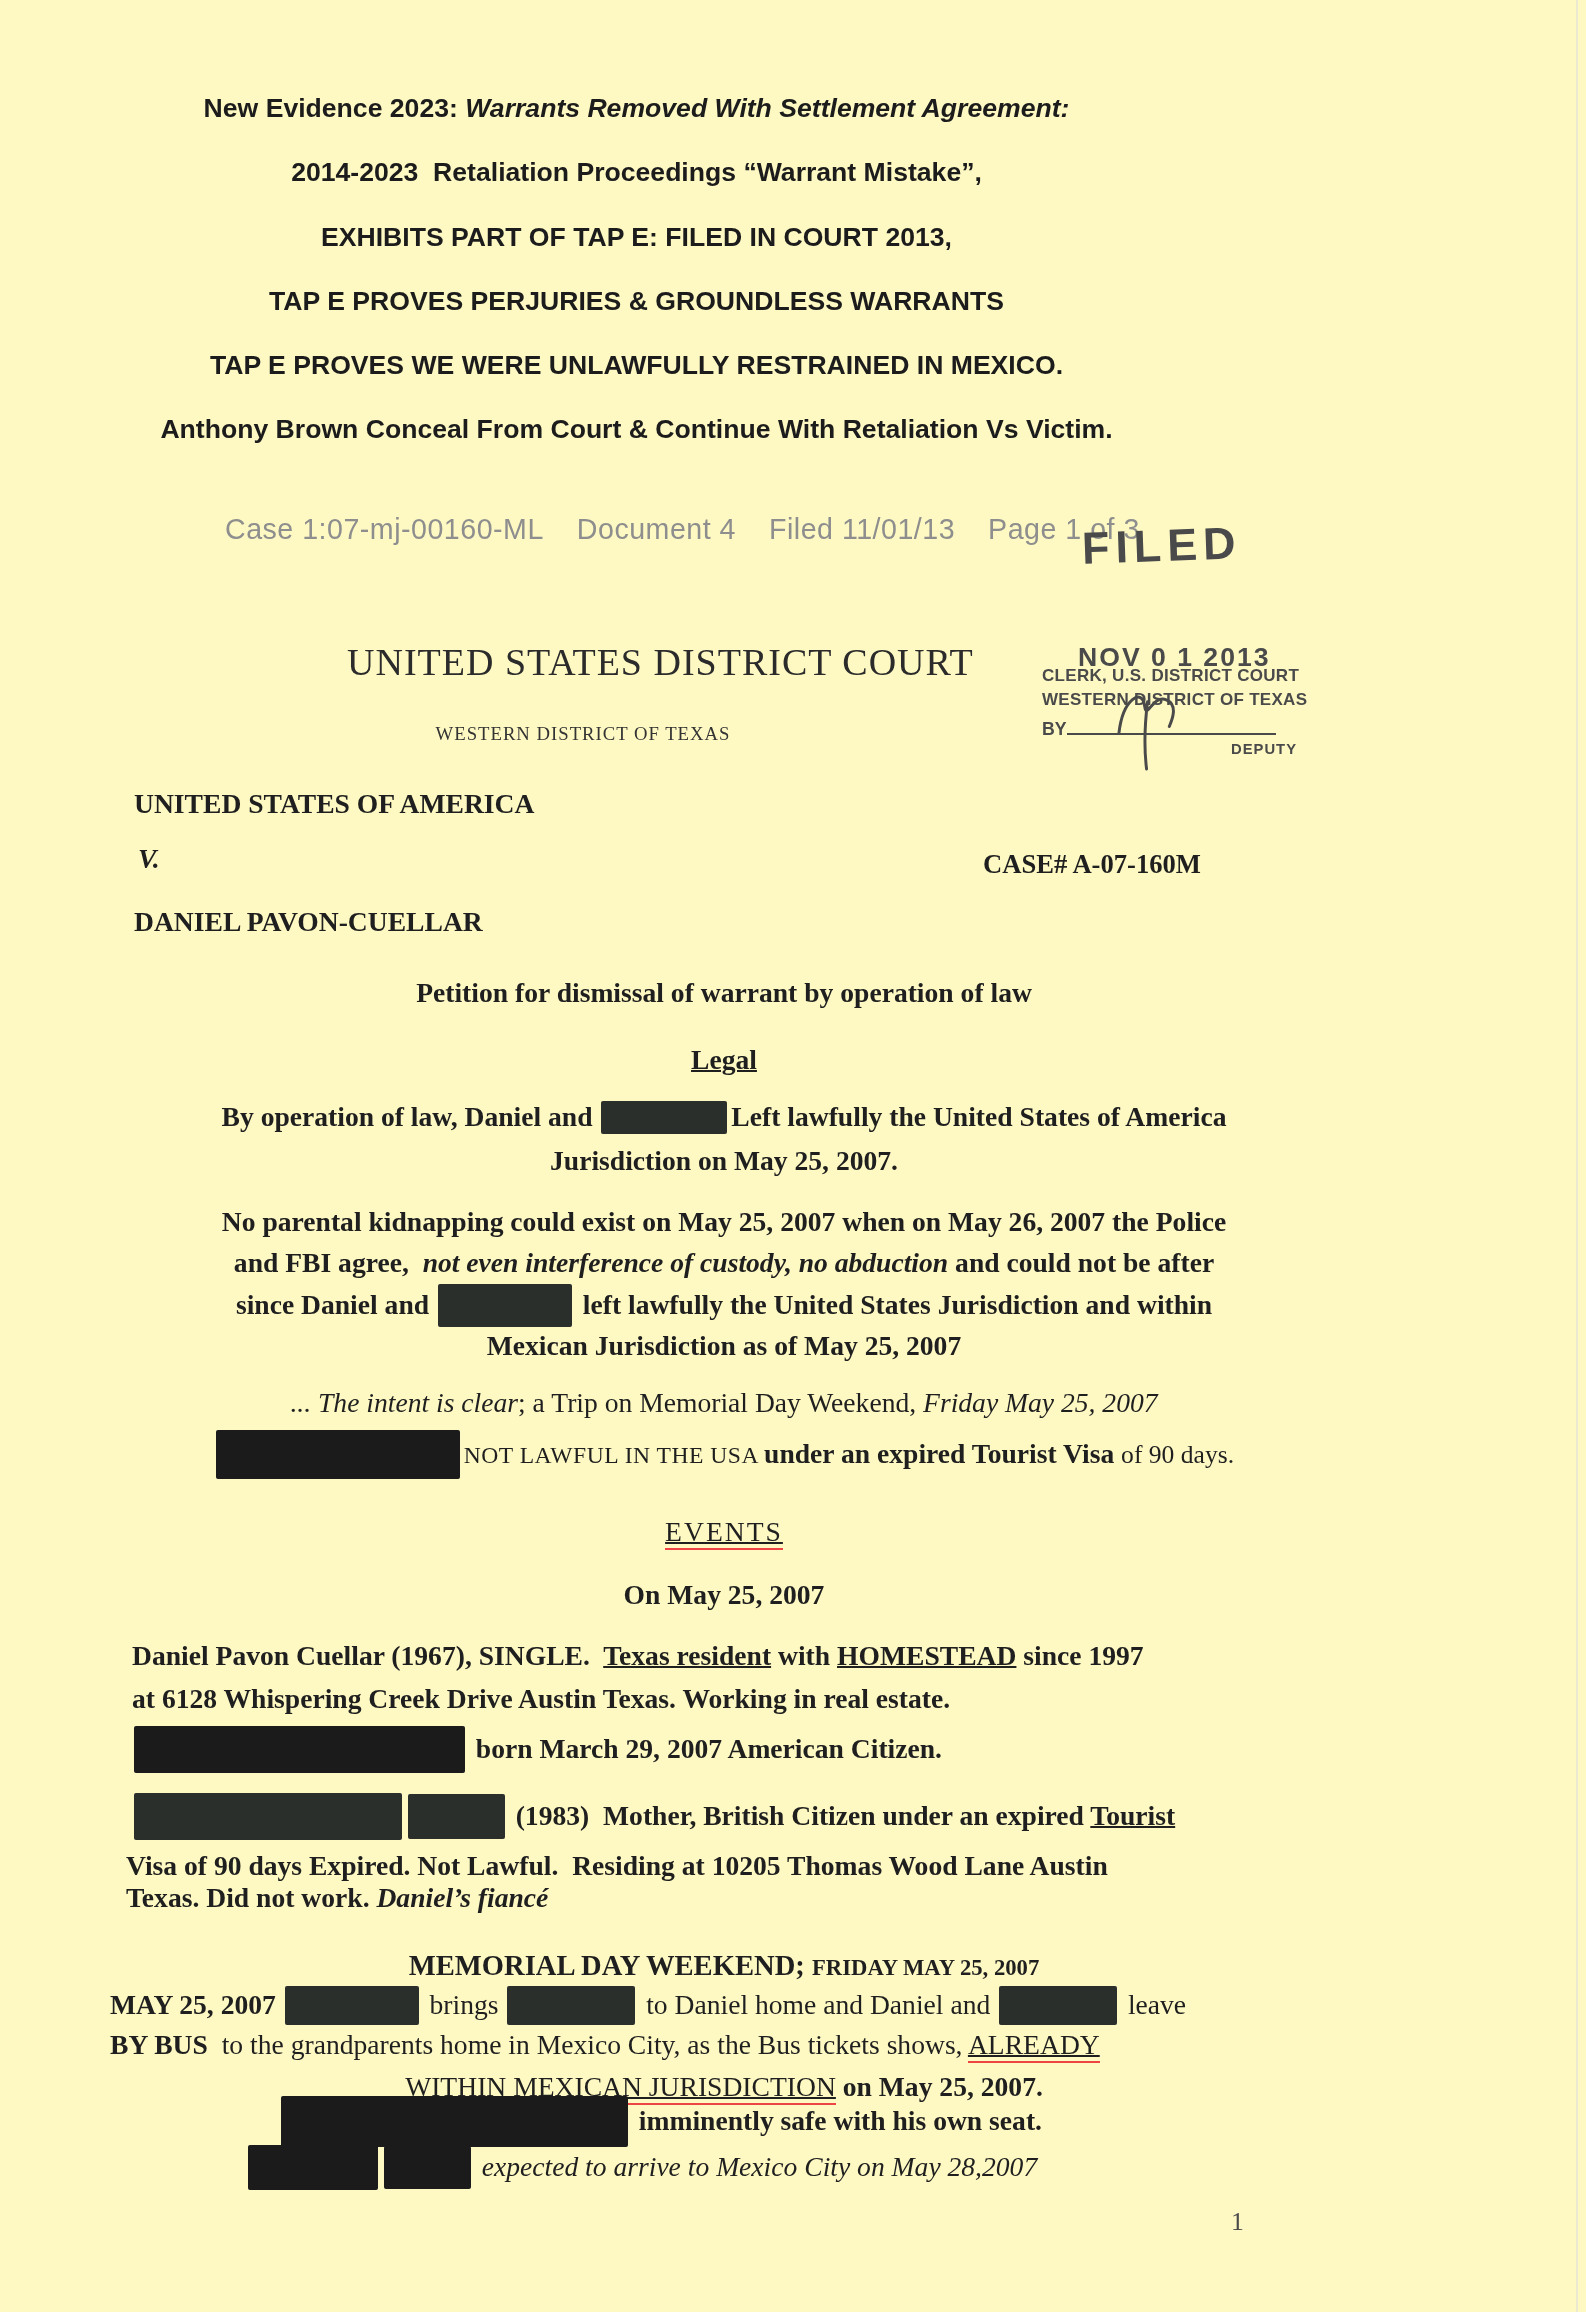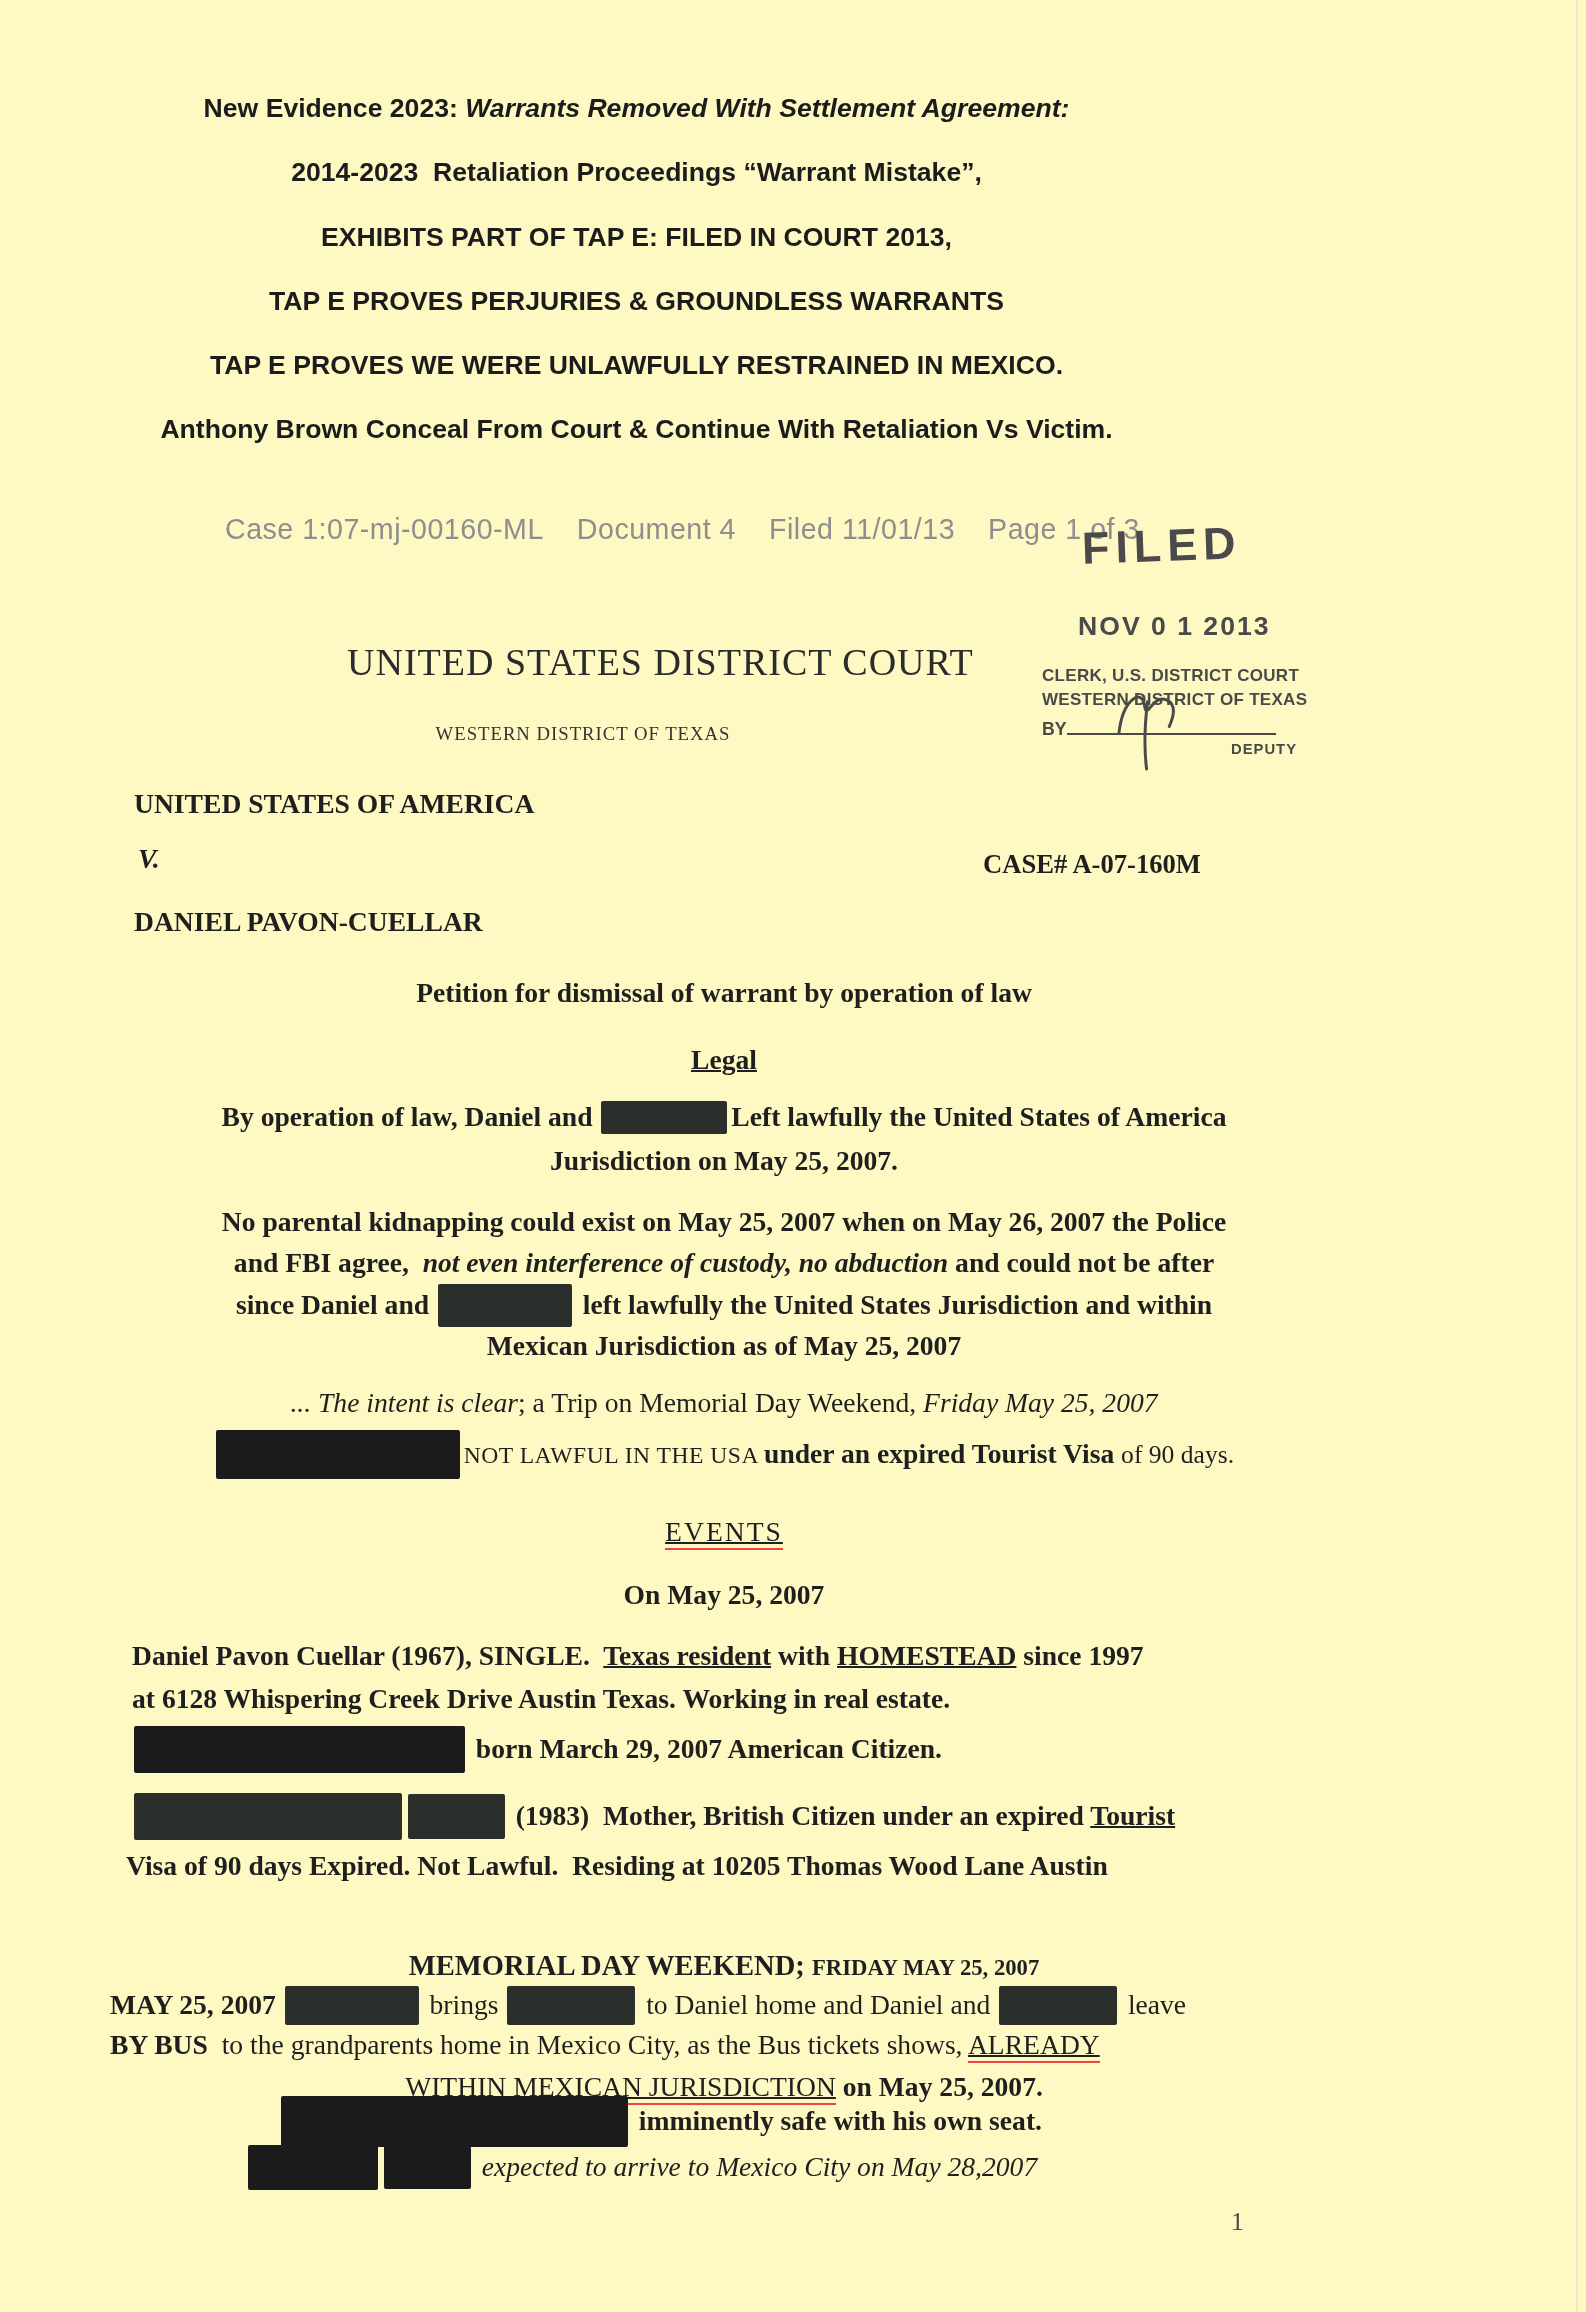--- a/index.html
+++ b/index.html
@@ -22,21 +22,21 @@
   .hi{font-style:italic;}
   
   .caseline{
     left:225px;top:513px;display:flex;gap:33px;
     font-family:"Liberation Sans","DejaVu Sans",sans-serif;
     font-size:28.6px;color:#8e8e8e;letter-spacing:0.5px;white-space:pre;text-align:right;
   }
   
   .stamp{font-family:"Liberation Sans","DejaVu Sans",sans-serif;font-weight:bold;color:#4a4a4a;}
   .stamp-filed{left:1082px;top:520px;font-size:45px;letter-spacing:5.9px;transform:rotate(-2deg);}
-  .stamp-date{left:1078px;top:611px;font-size:26.6px;letter-spacing:2px;}
+  .stamp-date{left:1078px;top:642px;font-size:26.6px;letter-spacing:2px;}
   .stamp-clerk{left:1042px;font-size:17px;letter-spacing:0.3px;}
   .stamp-by{left:1042px;top:711px;font-size:17.7px;width:252px;}
   .by-rule{display:inline-block;width:209px;border-bottom:2px solid #4a4a4a;height:21.7px;}
   .stamp-deputy{left:1231px;top:741px;font-size:14.8px;letter-spacing:1px;}
   .sig{position:absolute;left:1111px;top:680px;}
   
   .court-title{
     left:347px;top:640px;font-size:38px;letter-spacing:1px;color:#2b2b2b;
   }
   .court-district{
@@ -119,20 +119,21 @@
   <div class="abs body-c reg" style="top:1514px;letter-spacing:2px"><span class="u2">EVENTS</span></div>
   <div class="abs body-c" style="top:1577px">On May 25, 2007</div>
 
   <div class="abs body-l" style="left:132px;top:1638px;width:1340px"><span>Daniel Pavon Cuellar (1967), SINGLE.  </span><span class="u">Texas resident</span><span> with </span><span class="u">HOMESTEAD</span><span> since 1997</span></div>
   <div class="abs body-l" style="left:132px;top:1681px;width:1340px">at 6128 Whispering Creek Drive Austin Texas. Working in real estate.</div>
 
   <div class="abs body-l" style="left:132px;top:1726px;width:1340px"><span class="redact dk" style="width:331px;height:47px"></span><span> born March 29, 2007 American Citizen.</span></div>
 
   <div class="abs body-l" style="left:132px;top:1793px;width:1379px"><span class="redact gr" style="width:268px;height:47px"></span><span class="redact gr" style="width:97px;height:45px"></span><span> (1983)  Mother, British Citizen under an expired </span><span class="u">Tourist</span></div>
   <div class="abs body-l" style="left:126px;top:1848px;width:1379px">Visa of 90 days Expired. Not Lawful.  Residing at 10205 Thomas Wood Lane Austin</div>
+  <div class="abs body-l" style="left:126px;top:1880px;width:1379px"><span>Texas. Did not work. </span><span class="it">Daniel’s fiancé</span></div>
 
   <div class="abs body-c" style="top:1948px"><span style="font-size:28.6px">MEMORIAL DAY WEEKEND; </span><span style="font-size:22.7px">FRIDAY MAY 25, 2007</span></div>
 
   <div class="abs body-l" style="left:110px;top:1986px;width:1399px"><span>MAY 25, 2007 </span><span class="redact gr" style="width:134px;height:39px"></span><span class="reg"> brings </span><span class="redact gr" style="width:128px;height:39px"></span><span class="reg"> to Daniel home and Daniel and </span><span class="redact gr" style="width:118px;height:39px"></span><span class="reg"> leave</span></div>
 
   <div class="abs body-l" style="left:110px;top:2027px;width:1399px"><span>BY BUS </span><span class="reg"> to the grandparents home in Mexico City, as the Bus tickets shows, </span><span class="reg u2">ALREADY</span></div>
 
   <div class="abs body-c" style="top:2069px"><span class="reg u2">WITHIN MEXICAN JURISDICTION</span><span> on </span><span>May 25, 2007.</span></div>
 
   <div class="abs body-l" style="left:279px;top:2096px;width:1182px"><span class="redact dk" style="width:347px;height:51px"></span><span> imminently safe with his own seat.</span></div>

